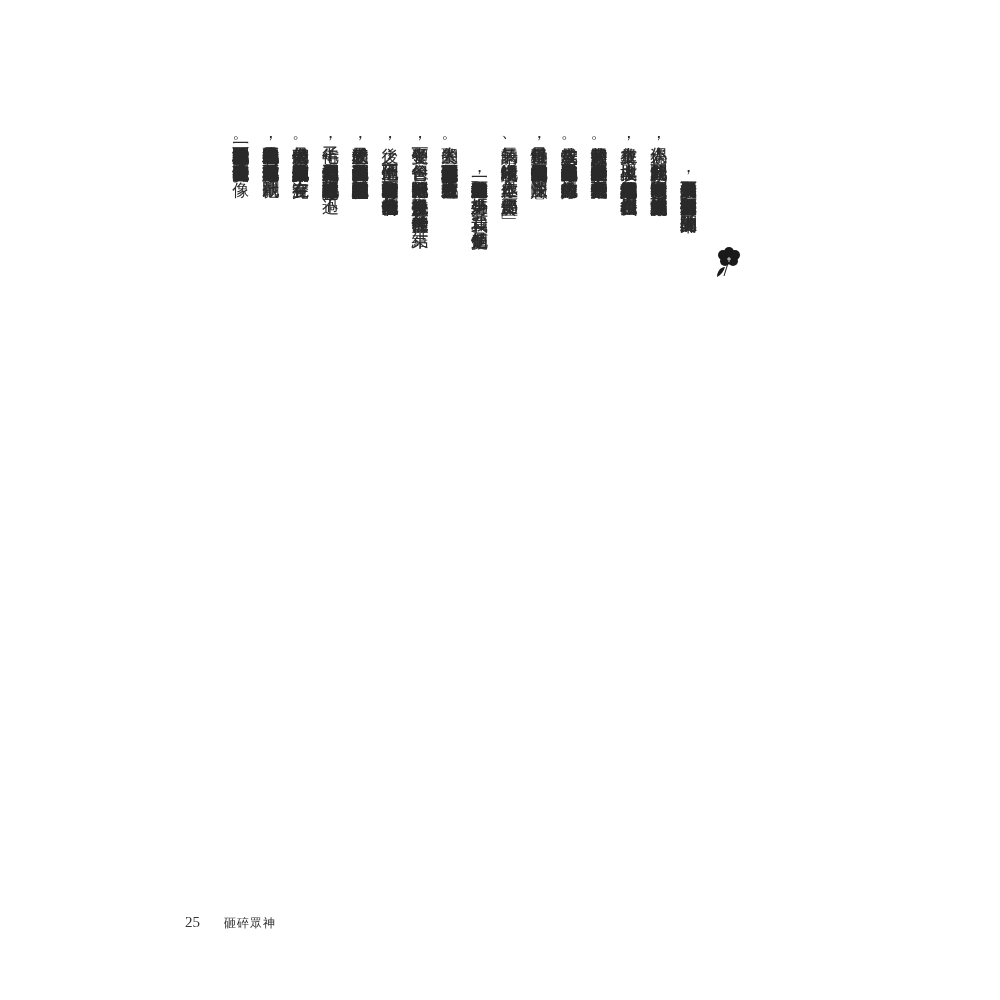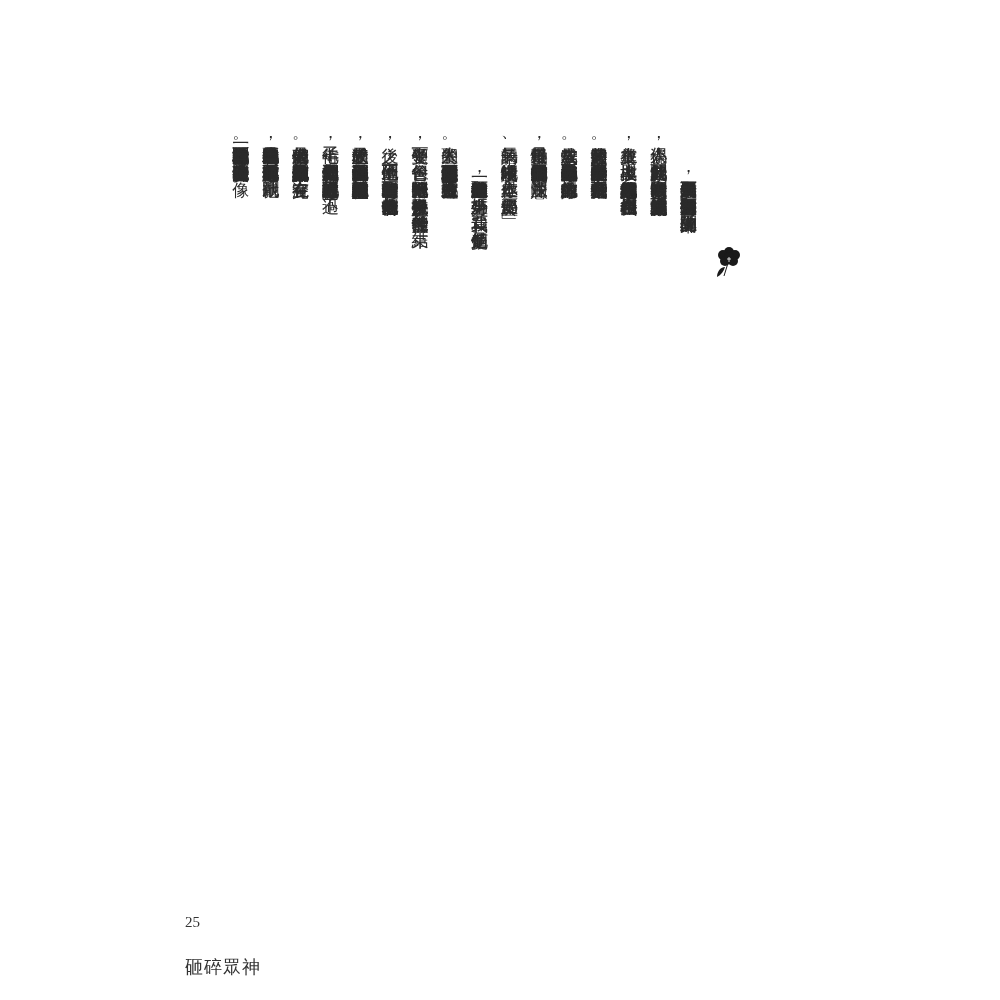--- a/index.html
+++ b/index.html
@@ -50,28 +50,27 @@
   }
   .footer {
     position: absolute;
     top: 914px;
     left: 185px;
     font-size: 14px;
     color: #333333;
     display: flex;
     gap: 24px;
     align-items: baseline;
-    flex-direction: column;
   }
   .footer .page-number {
     font-family: "Liberation Serif", "DejaVu Serif", serif;
     font-size: 15px;
   }
   .footer .running-title {
-    font-size: 18px;
+    font-size: 12px;
     letter-spacing: 1px;
   }
 </style>
 </head>
 <body>
 
 <div class="page">
 
   <svg class="ornament" viewBox="0 0 28 36" xmlns="http://www.w3.org/2000/svg">
     <g fill="#1a1a1a">

